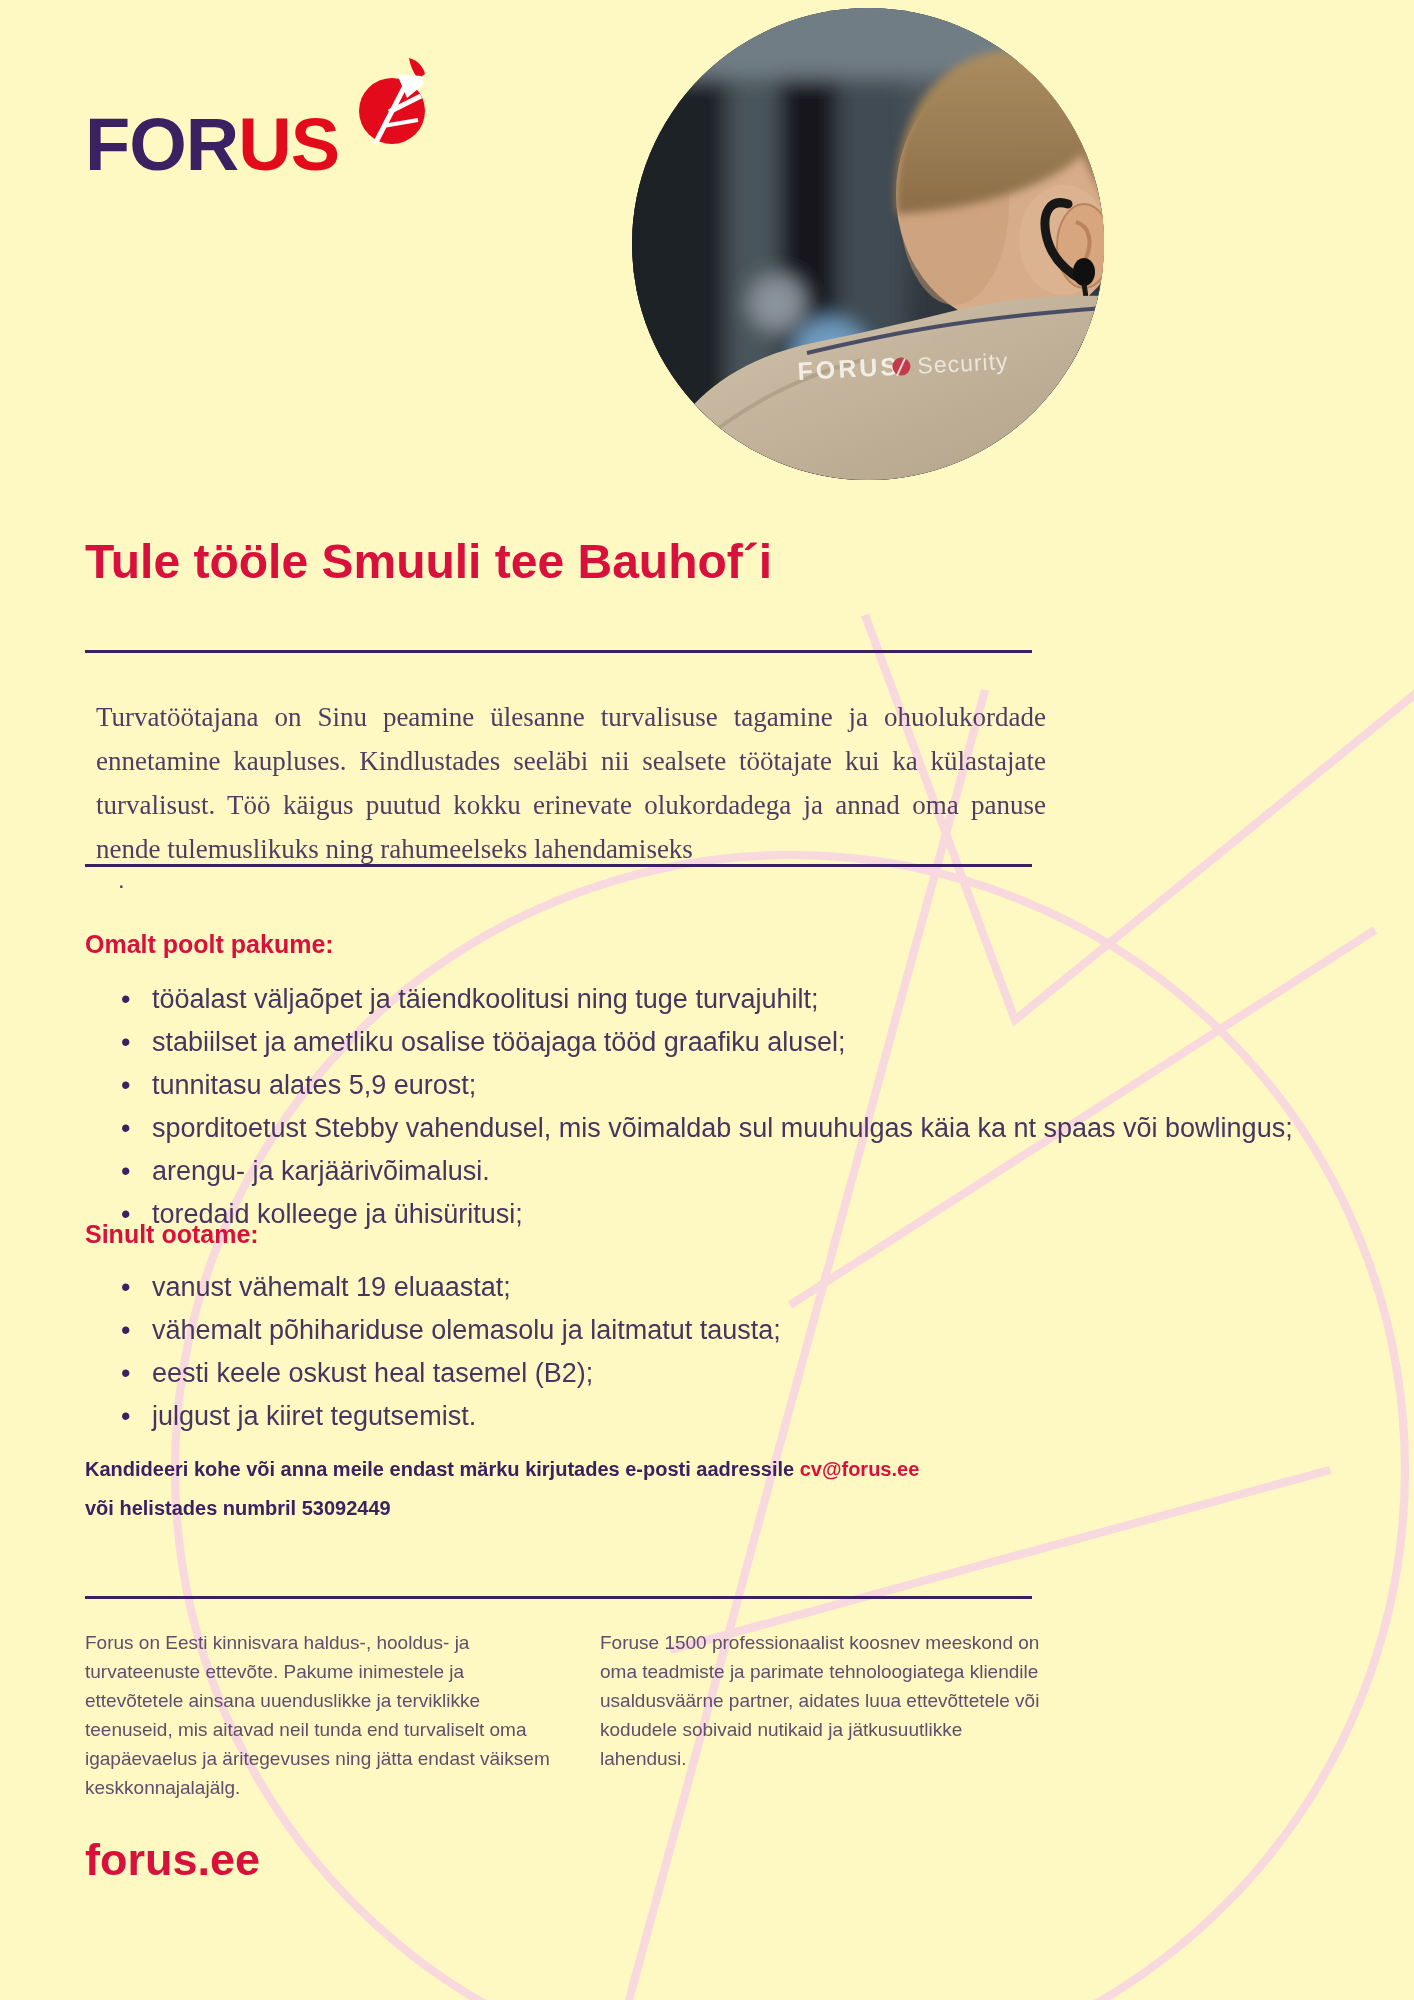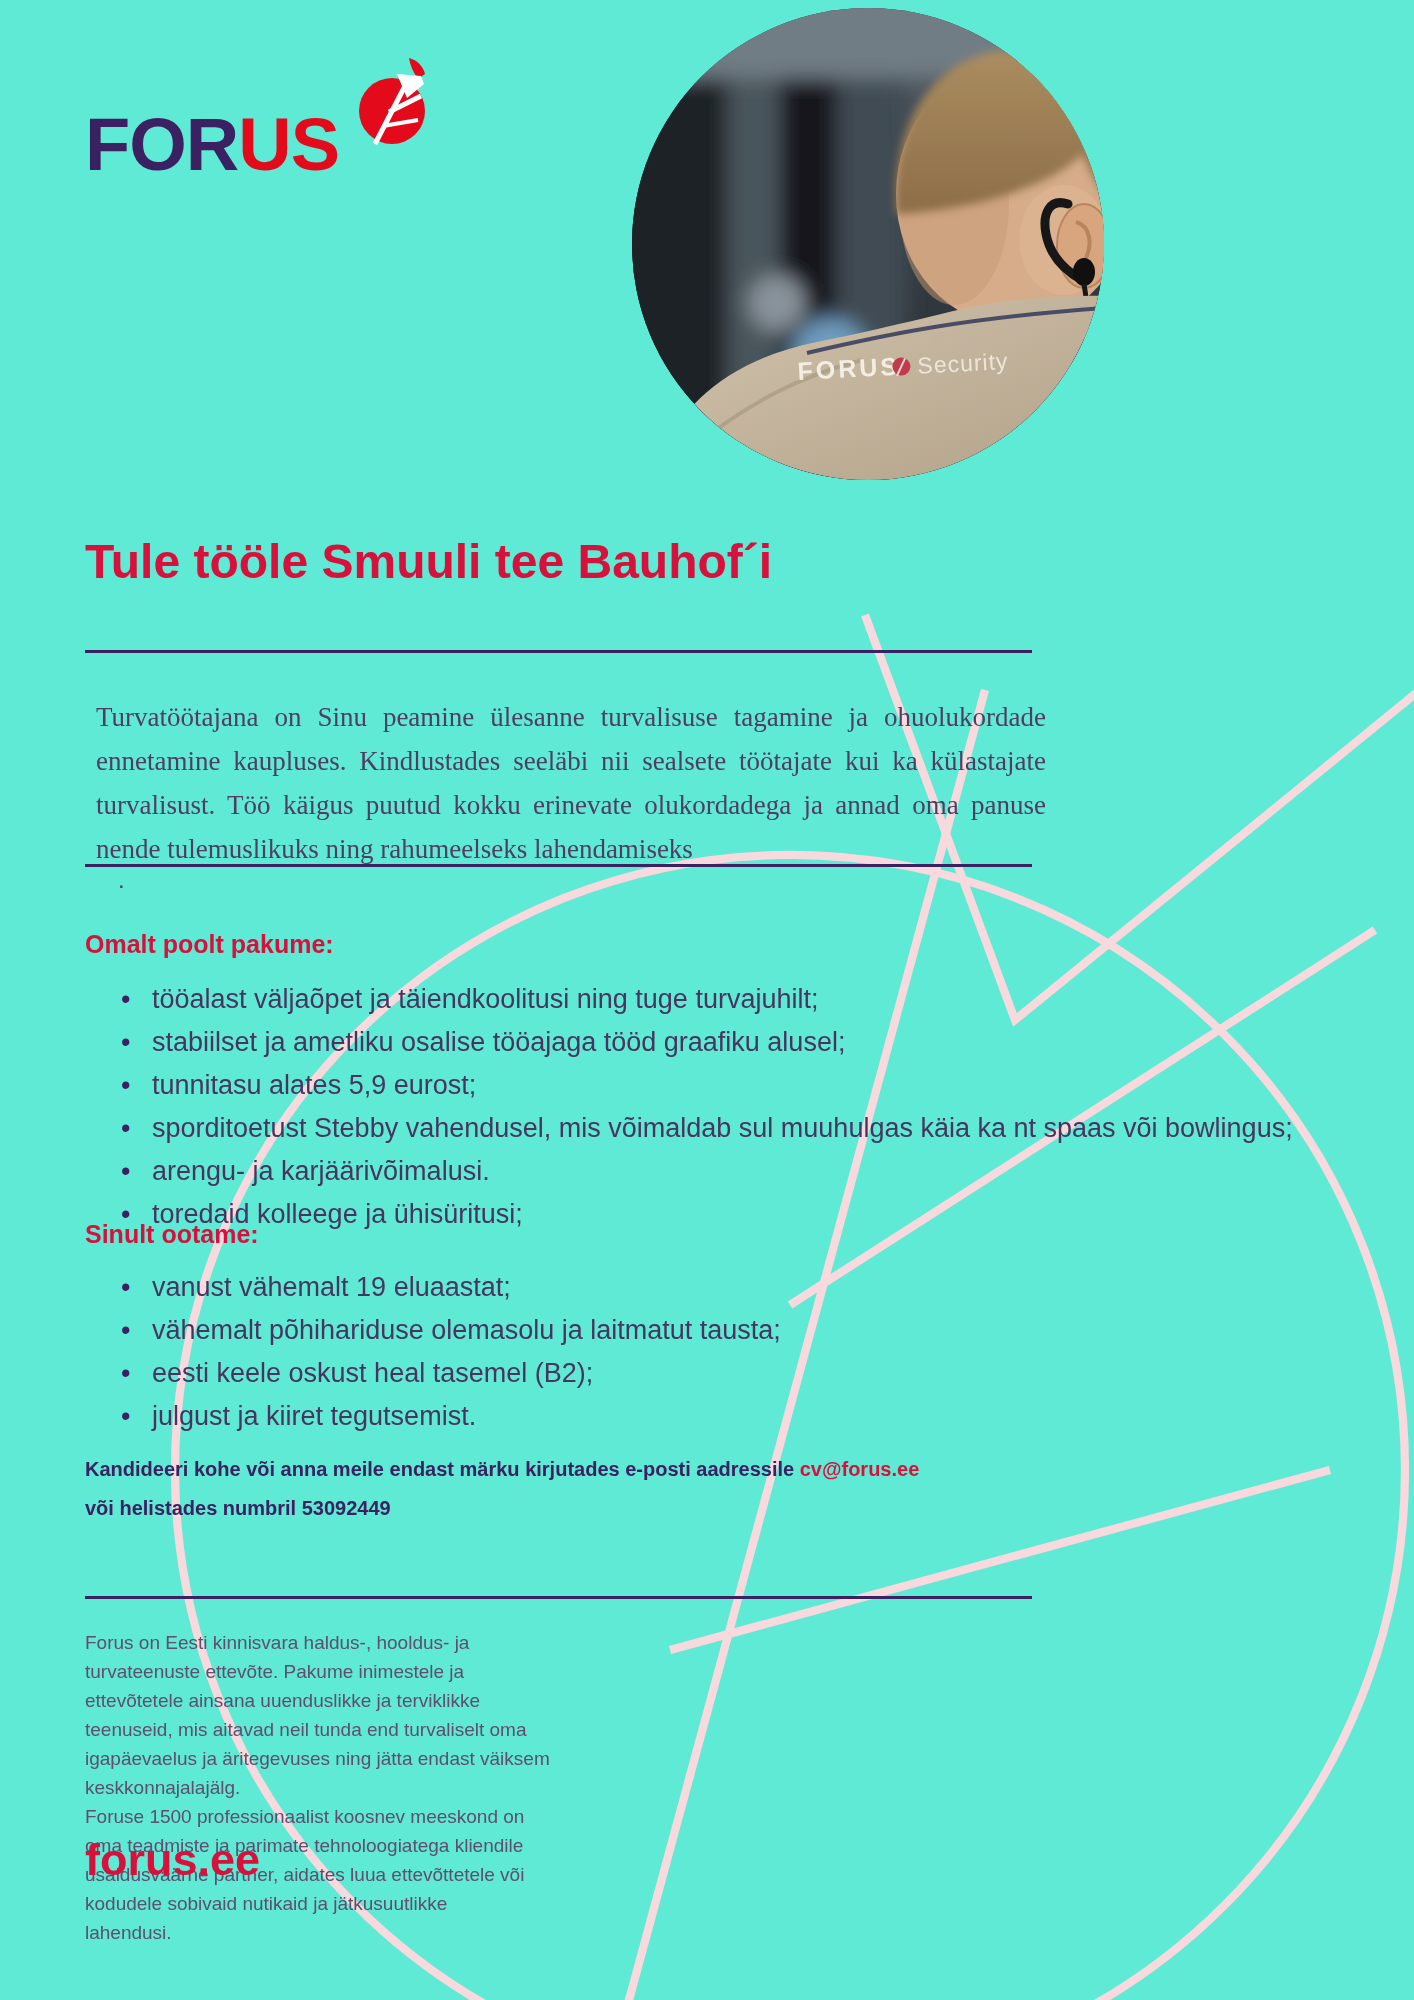--- a/index.html
+++ b/index.html
@@ -1,17 +1,17 @@
 <!DOCTYPE html>
 <html><head>
 <meta charset="utf-8">
 <style>
   html,body{margin:0;padding:0;background:#ffffff;}
   .poster{
-    position:relative;width:1414px;height:2000px;background:#5eead4;overflow:hidden;
+    position:relative;width:1414px;height:2000px;background:#fef9c3;overflow:hidden;
     font-family:"Liberation Sans",sans-serif;color:#3b2161;
   }
   
   .watermark{position:absolute;left:130px;top:600px;width:1500px;height:1500px;z-index:0;}
   
   .logo{position:absolute;left:85px;top:58px;width:420px;height:150px;z-index:3;}
   .logo-mark{position:absolute;left:274px;top:0;width:66px;height:88px;}
   .logo-text{position:absolute;left:0;top:50px;font-size:74px;font-weight:800;line-height:1;letter-spacing:-1px;color:#3b2161;}
   .logo-text .accent{color:#e30a1c;}
   
@@ -35,21 +35,21 @@
   ul.bullets{position:absolute;left:85px;z-index:1;list-style:none;margin:0;padding:0;width:1260px;}
   .offer-list{top:978px;}
   .expect-list{top:1266px;}
   ul.bullets li{position:relative;padding-left:67px;font-size:27px;line-height:43px;color:#473560;}
   ul.bullets li::before{content:"\2022";position:absolute;left:36px;top:0;color:#3b2161;font-size:27px;}
   
   .cta{position:absolute;left:85px;top:1450px;width:1260px;z-index:1;
     font-size:20px;font-weight:700;line-height:39px;color:#3b2161;}
   .cta .email{color:#d8113c;text-decoration:none;font-weight:700;}
   
-  .footer-cols{position:absolute;left:85px;top:1628px;width:960px;display:flex;z-index:1;flex-direction:column;}
+  .footer-cols{position:absolute;left:85px;top:1628px;width:960px;display:flex;z-index:1;}
   .footer-col{font-size:19px;line-height:29px;color:#5f4e6d;}
   .footer-col.left{width:470px;margin-right:45px;}
   .footer-col.right{width:440px;}
   .website{position:absolute;left:85px;top:1834px;z-index:1;font-size:45px;font-weight:700;color:#d8113c;text-decoration:none;}
 </style>
 </head>
 <body>
 
 <div class="poster">
 

